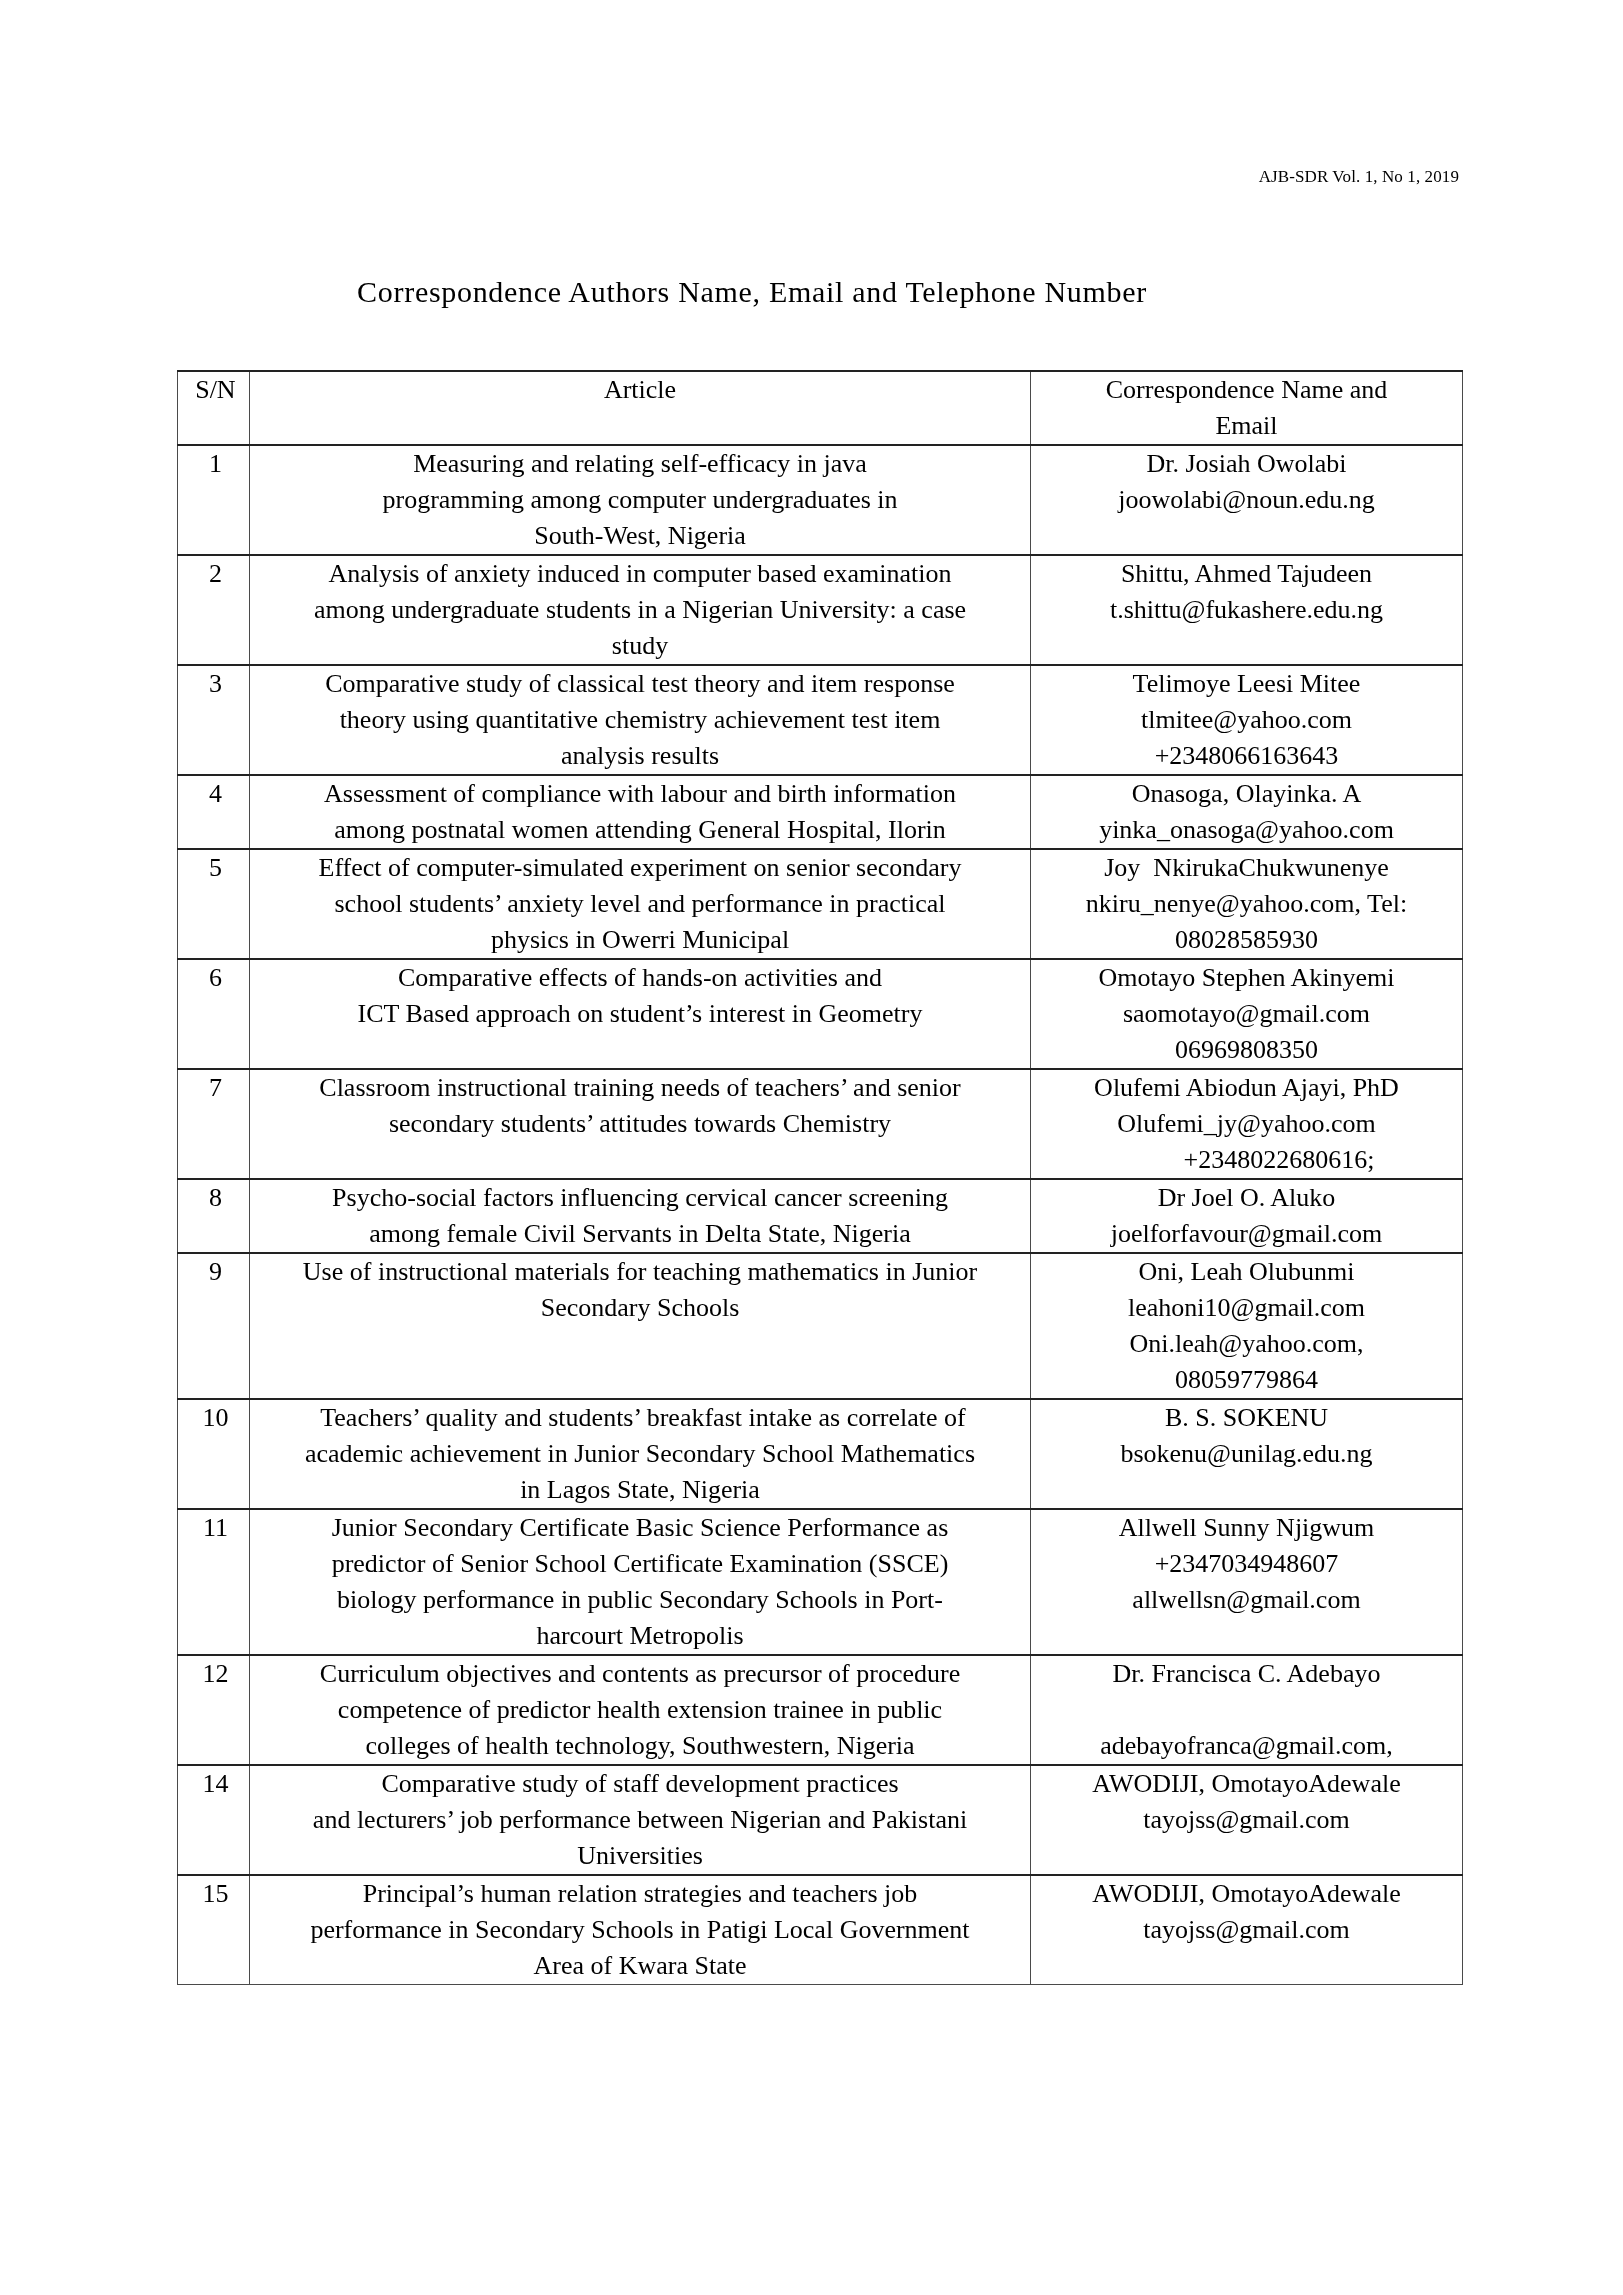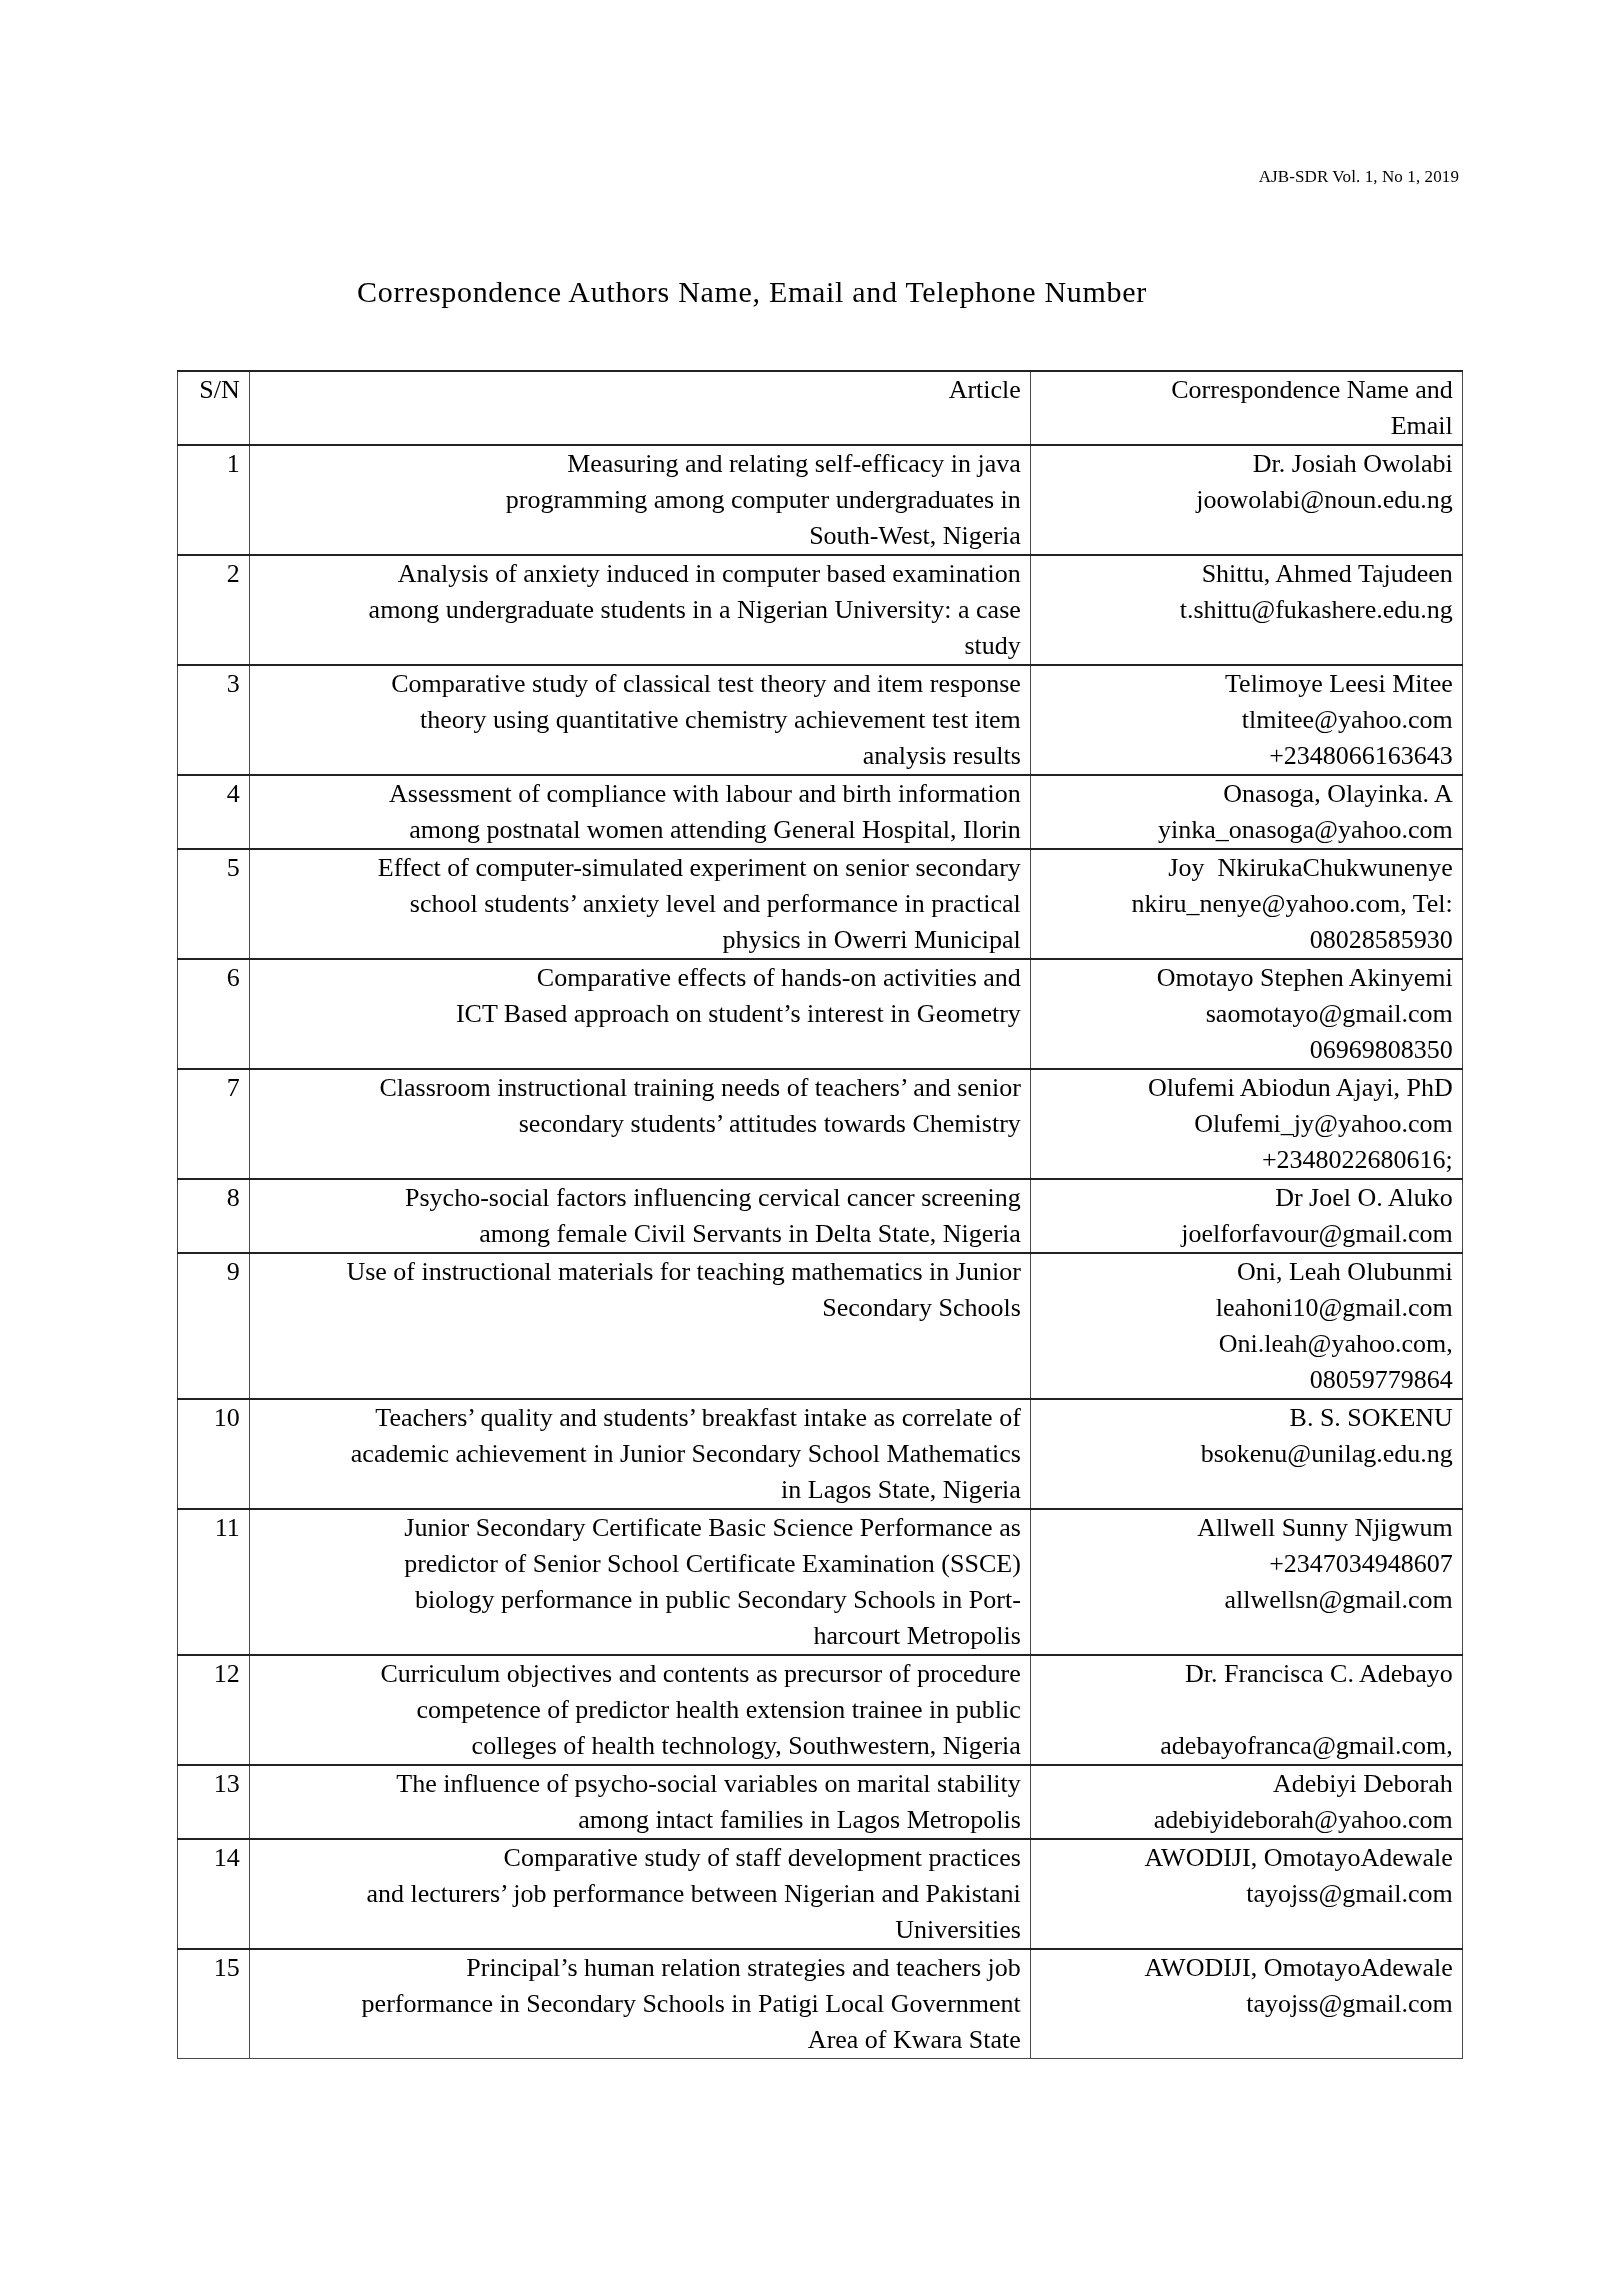--- a/index.html
+++ b/index.html
@@ -38,21 +38,21 @@
       width: 1285px;
       border-collapse: collapse;
       table-layout: fixed;
       font-size: 26px;
       line-height: 36px;
     }
     table.corr-table td, table.corr-table th {
       border: 1.3px solid #4a4a4a;
       vertical-align: top;
       padding: 0 9.2px 0 9.2px;
-      text-align: right;
+      text-align: center;
       font-weight: normal;
     }
     table.corr-table tr {
       border-top: 2.6px solid #222222;
     }
     col.sn { width: 72px; }
     col.article { width: 781px; }
     col.corr { width: 432px; }
     .line { display: block; white-space: pre; }
     .sn-cell { padding-left: 13px !important; }
@@ -223,31 +223,20 @@
           <span class="line">competence of predictor health extension trainee in public</span>
           <span class="line">colleges of health technology, Southwestern, Nigeria</span>
         </td>
         <td>
           <span class="line">Dr. Francisca C. Adebayo</span>
           <span class="line">&nbsp;</span>
           <span class="line">adebayofranca@gmail.com,</span>
         </td>
       </tr>
       <tr>
-        <td class="sn-cell">13</td>
-        <td>
-          <span class="line">The influence of psycho-social variables on marital stability</span>
-          <span class="line">among intact families in Lagos Metropolis</span>
-        </td>
-        <td>
-          <span class="line">Adebiyi Deborah</span>
-          <span class="line">adebiyideborah@yahoo.com</span>
-        </td>
-      </tr>
-      <tr>
         <td class="sn-cell">14</td>
         <td>
           <span class="line">Comparative study of staff development practices</span>
           <span class="line">and lecturers’ job performance between Nigerian and Pakistani</span>
           <span class="line">Universities</span>
         </td>
         <td>
           <span class="line">AWODIJI, OmotayoAdewale</span>
           <span class="line">tayojss@gmail.com</span>
         </td>

